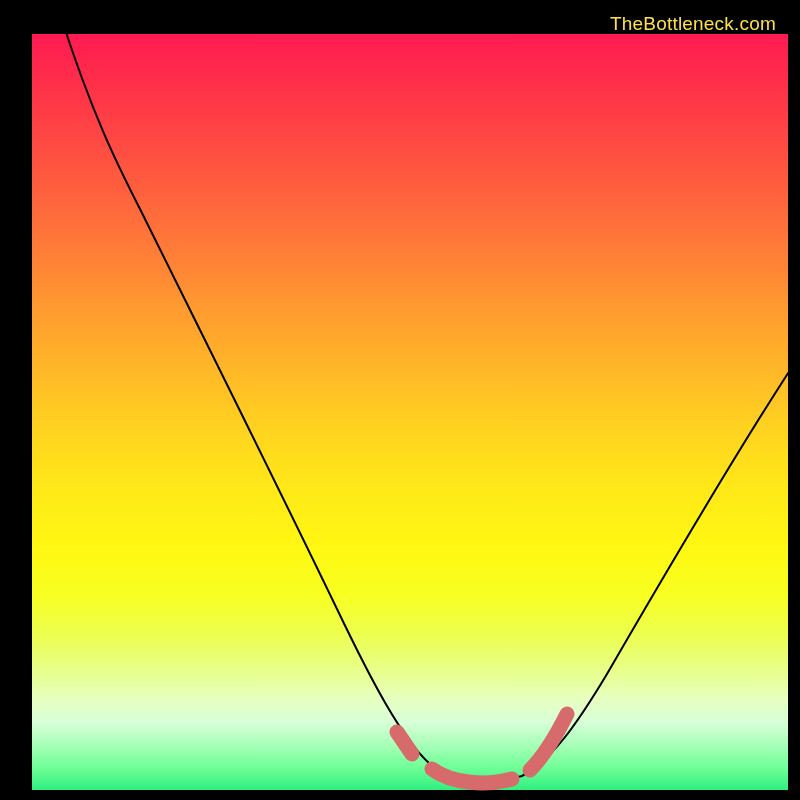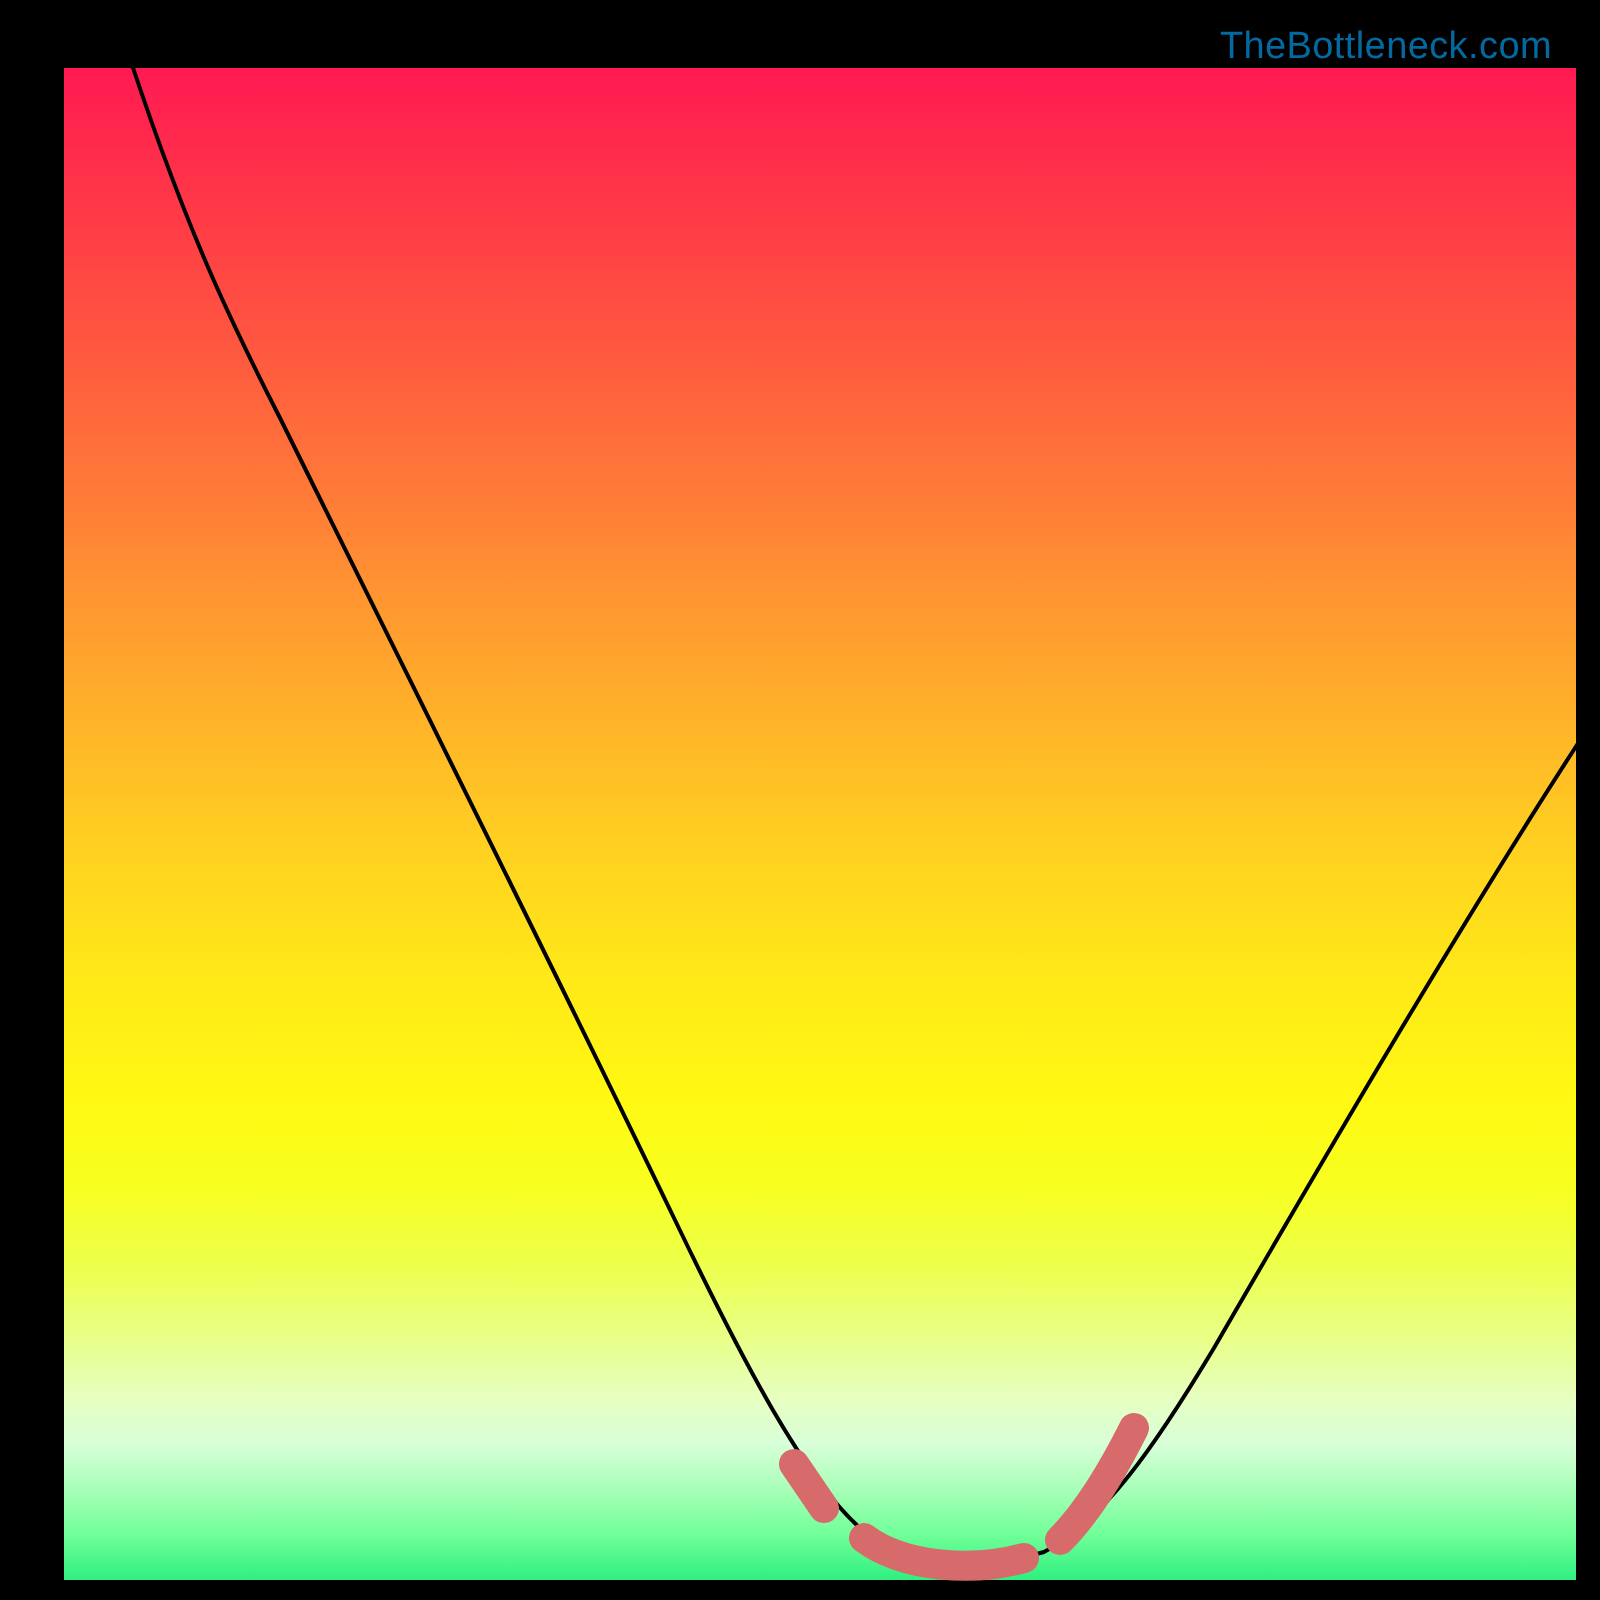--- a/index.html
+++ b/index.html
@@ -44,21 +44,21 @@
       #d8ffd8 91%,
       #a8ffb8 94%,
       #70ff98 97%,
       #30ef80 100%
     );
   }
   .attribution {
     position: absolute;
     top: 3px;
     right: 14px;
-    color: #0369a1;
+    color: #fde047;
     font-size: 19px;
     font-weight: 500;
     letter-spacing: 0.2px;
     margin-left: 13px;
   }
   svg.curve {
     position: absolute;
     left: 0;
     top: 0;
     width: 756px;

